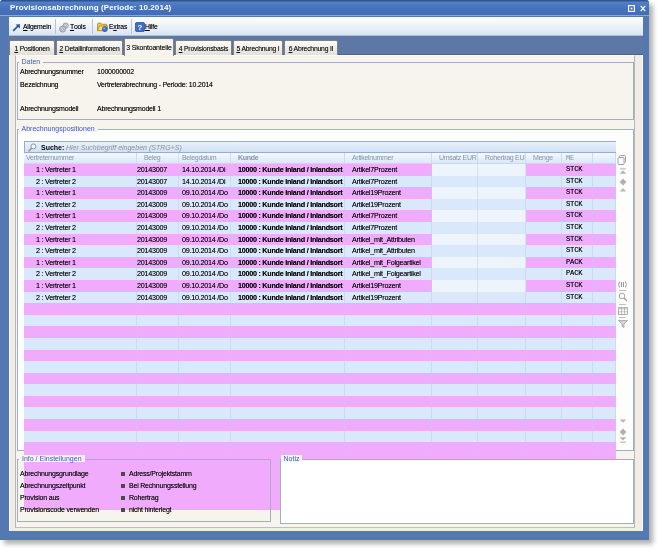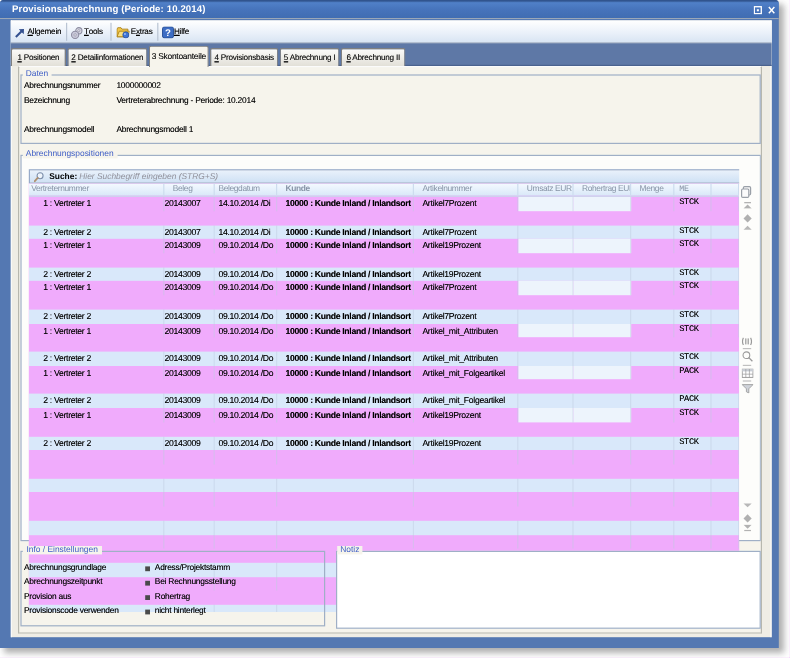--- a/index.html
+++ b/index.html
@@ -22,21 +22,21 @@
 #panel { position:absolute; left:5px; top:38px; width:620px; height:473px; background:#f6f4ec;
   border-top:1px solid #fbfbfb; border-left:1px solid #b7b7ae; border-right:1px solid #b7b7ae; border-bottom:1px solid #c0c0b8; }
 .gbox { position:absolute; border:1px solid #9fafc6; }
 .glabel { position:absolute; font-size:7px; color:#3c5cc5; background:#f6f4ec; padding:0 3px; z-index:3;}
 .lab { position:absolute; font-size:7px; letter-spacing:-0.2px; color:#000; white-space:pre; }
 
 #tblwrap { position:absolute; left:8px; top:96.5px; width:592px; height:357px; background:#f0abfc; overflow:hidden; }
 #thead { position:relative; width:100%; height:11.5px; background:linear-gradient(#f4f9ff,#d9e8f8); border-bottom:1px solid #c9d8ea; display:flex; }
 #thead .c { color:#8794a6; border-right:1px solid #cddcee; line-height:10.5px; font-size:7px; letter-spacing:-0.3px; }
 .tr { display:flex; width:100%; height:11.6px; }
-.tr.even { background:#d9e8fa;margin-top:12px; }
+.tr.even { background:#d9e8fa; }
 .tr.d.odd .c6, .tr.d.odd .c7 { background:#edf4fc; }
 .c { font-size:7.2px; letter-spacing:-0.25px; line-height:11.6px; white-space:nowrap; overflow:hidden; flex:none; }
 .tr .c { border-right:1px solid rgba(190,205,225,0.45); }
 .c1 { width:113px; padding-left:12px; }
 #thead .c1 { padding-left:2px; }
 .c2 { width:42px; text-align:right; padding-right:18px; }
 #thead .c2 { text-align:left; padding-right:0; padding-left:7px;}
 .c3 { width:52px; padding-left:3px; }
 .c4 { width:114px; padding-left:7px;font-weight:bold; }
 .c5 { width:87px; padding-left:7px; }

